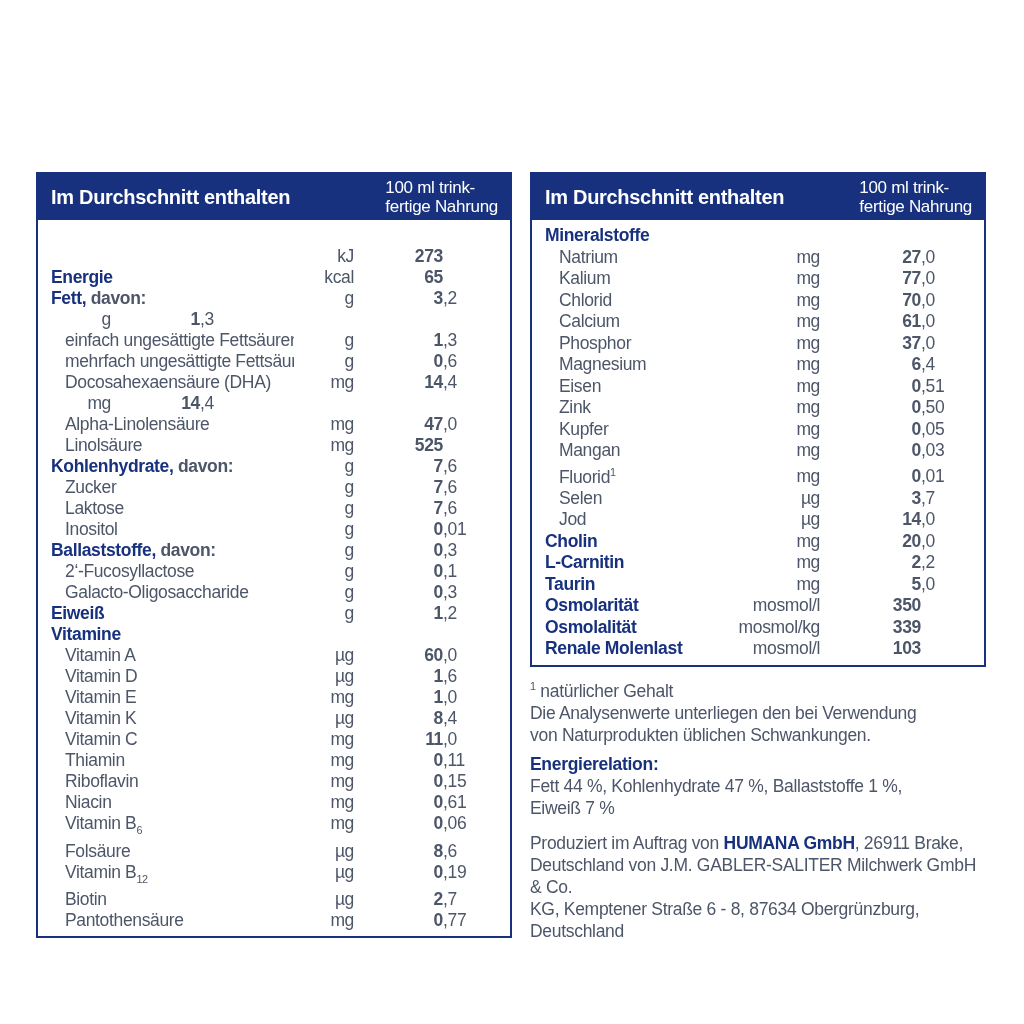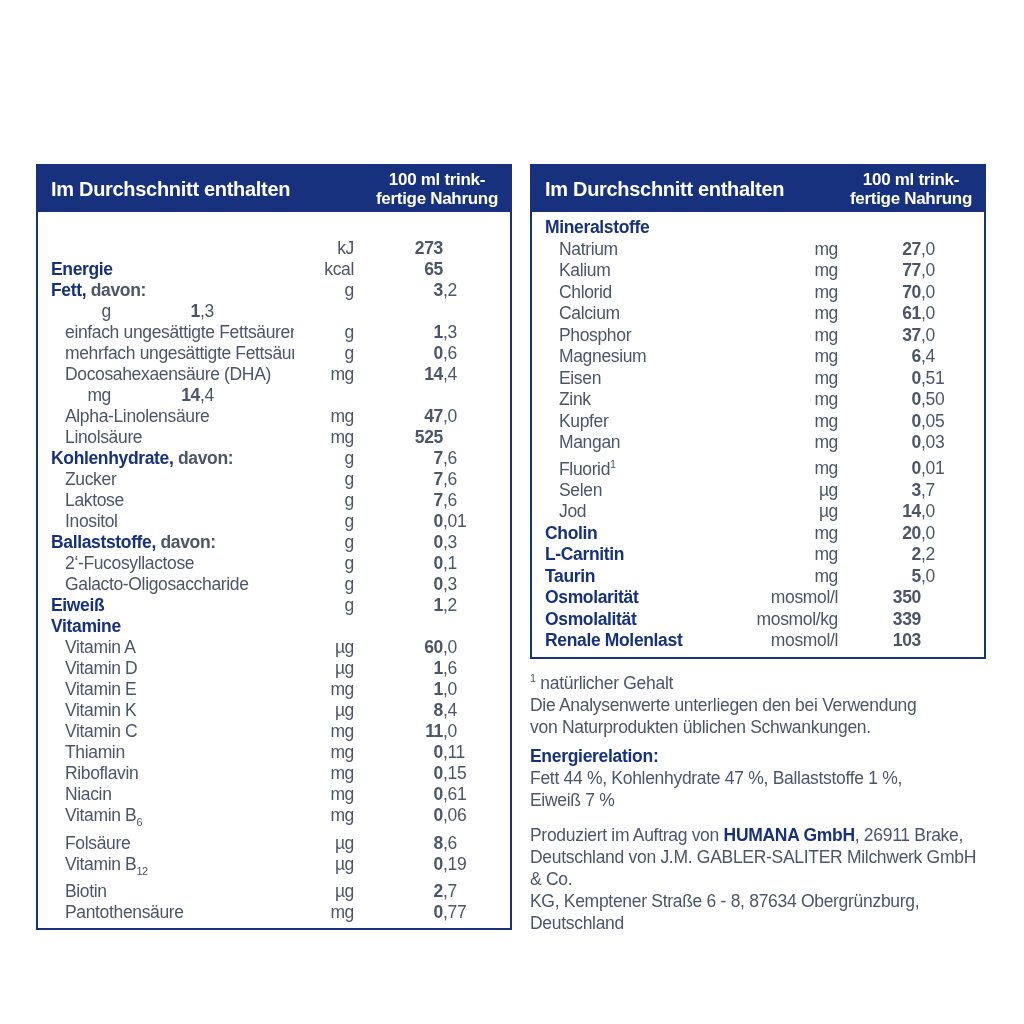--- a/index.html
+++ b/index.html
@@ -5,48 +5,48 @@
   :root{
     --navy:#17317e;
     --ink:#4d5669;
   }
   html,body{margin:0;padding:0;}
   body{
     width:1024px;height:1024px;background:#ffffff;position:relative;
     font-family:"Liberation Sans", sans-serif;color:var(--ink);
     -webkit-font-smoothing:antialiased;
   }
-  .col{position:absolute;top:164px;}
+  .col{position:absolute;top:172px;}
   .col-left{left:36px;width:476px;}
   .col-right{left:530px;width:456px;}
 
   .nutri-table{border:2px solid var(--navy);background:#fff;}
   .band{
     background:var(--navy);color:#fff;height:46px;
     display:flex;justify-content:space-between;align-items:center;
     padding:0 12px 0 13px;box-sizing:border-box;
   }
   .band-left{font-weight:bold;font-size:20px;letter-spacing:-0.3px;}
-  .band-right{font-weight:bold;font-size:17px;line-height:19px;text-align:center;letter-spacing:-0.3px;}
+  .band-right{font-weight:normal;font-size:17px;line-height:19px;text-align:left;letter-spacing:-0.3px;}
 
   .tbody{padding:5px 0 5px 0;}
   .row{
     display:flex;align-items:baseline;
     font-size:17.5px;line-height:21px;letter-spacing:-0.35px;
     padding:0 36px 0 13px;white-space:nowrap;
   }
   .t-right .row{line-height:21.5px;padding-right:34px;}
   .lab{flex:1;overflow:hidden;}
   .row.sub .lab{padding-left:14px;}
   .bold-txt{color:var(--navy);font-weight:bold;}
   .rest-txt{color:var(--ink);font-weight:bold;}
   .unit{width:60px;text-align:right;}
   .t-right .unit{width:100px;}
   .val{display:flex;width:120px;}
-  .t-right .val{width:112px;}
+  .t-right .val{width:112px;margin-left:18px;}
   .vi{flex:1;text-align:right;font-weight:bold;}
   .vf{width:31px;text-align:left;}
   .t-right .vf{width:29px;}
   .row.multi{align-items:flex-end;margin-top:21px;}
   .pairs{display:flex;flex-direction:column;}
   .pair{display:flex;}
   sub{font-size:62%;}
   sup{font-size:62%;}
 
   .notes{margin-top:8px;font-size:17.5px;line-height:22px;letter-spacing:-0.3px;color:var(--ink);}

